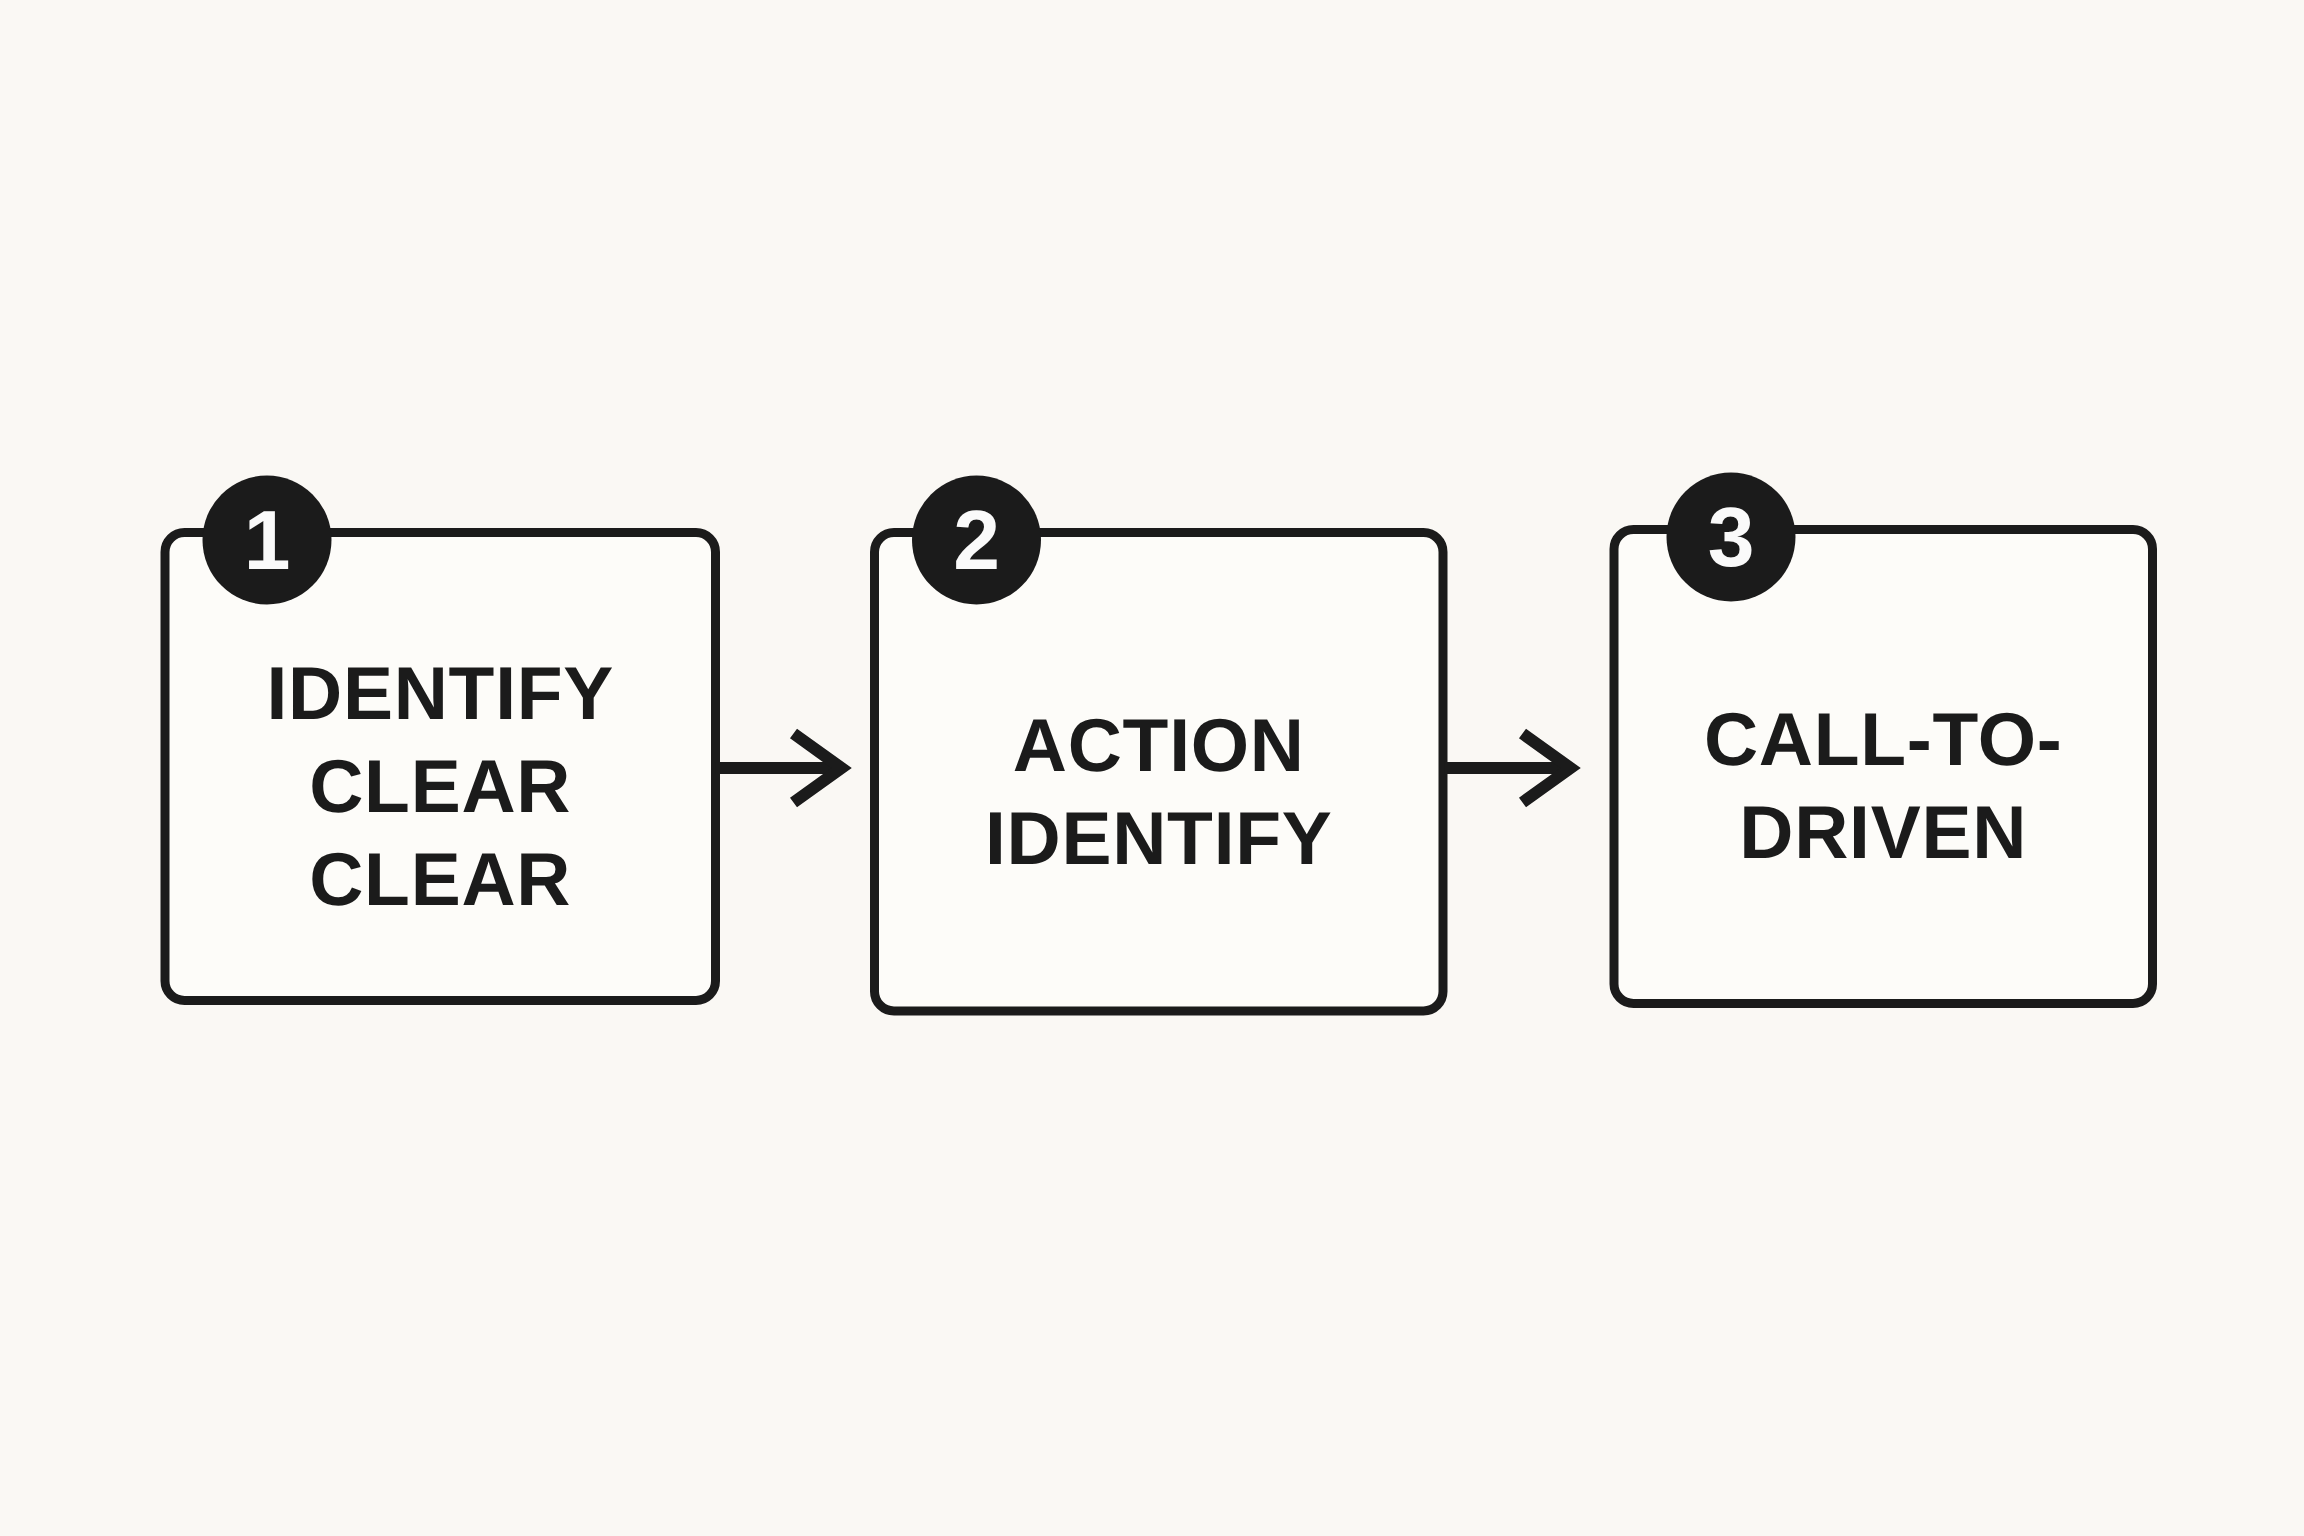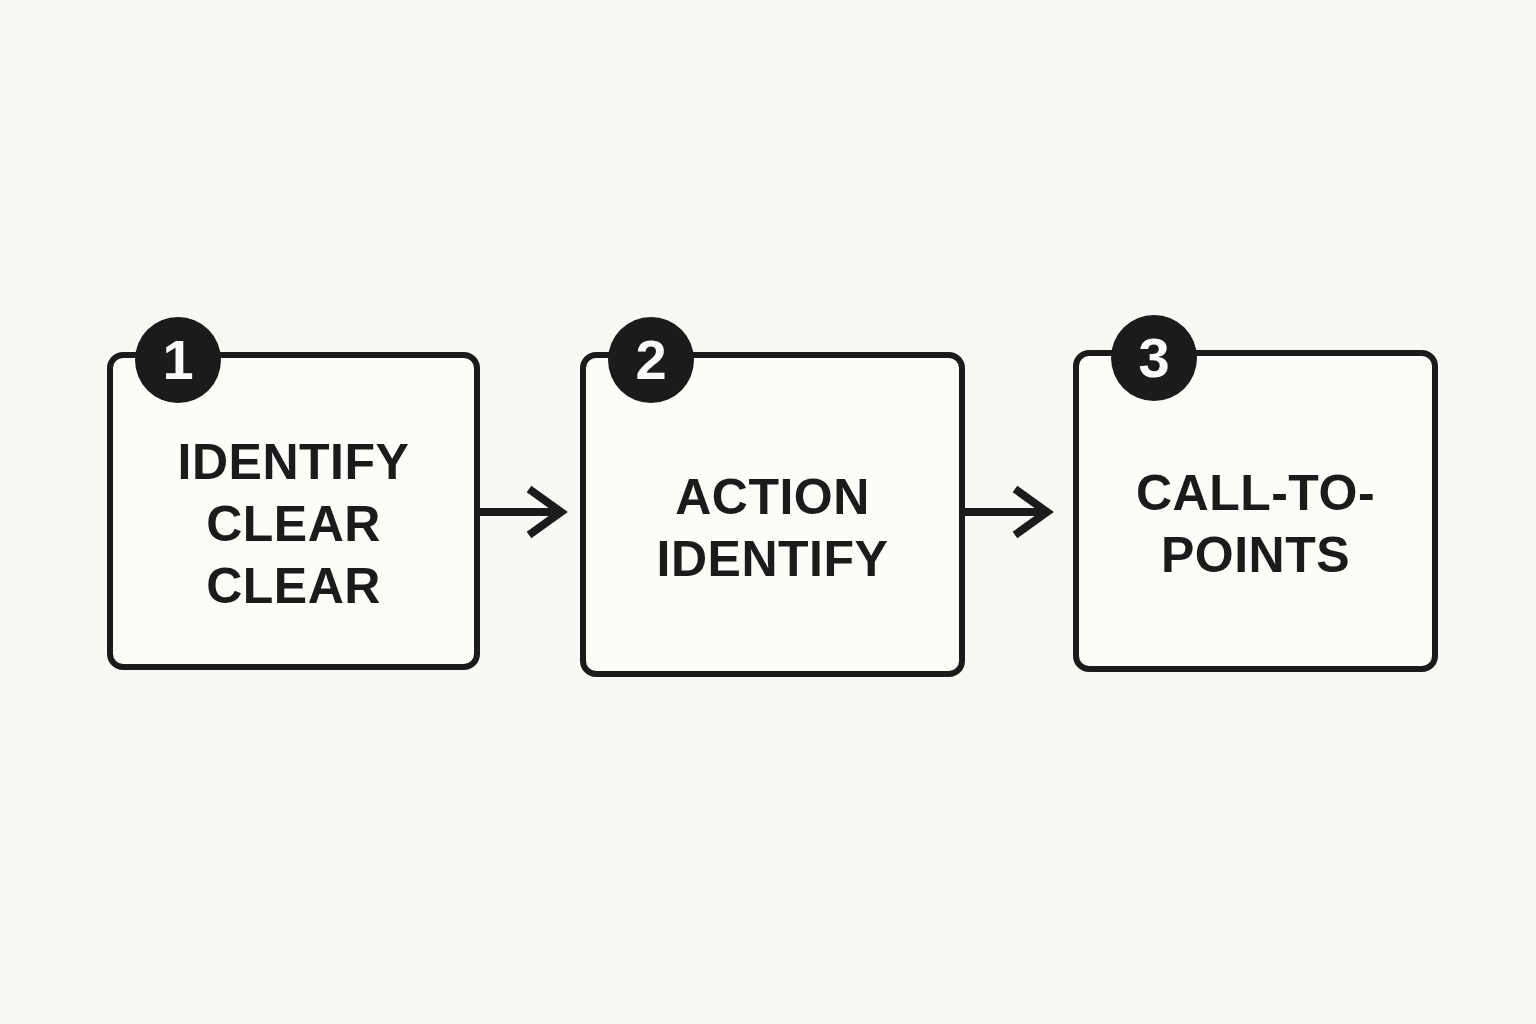--- a/index.html
+++ b/index.html
@@ -109,17 +109,17 @@
     <line x1="0" y1="32" x2="78" y2="32"></line>
     <path d="M52 9 L84 32 L52 55"></path>
   </svg>
 
   <div class="step s3">
     <div class="badge">
       <span>3</span>
     </div>
     <div class="label">
       <div>CALL-TO-</div>
-      <div>POINTS</div>
+      <div>DRIVEN</div>
     </div>
   </div>
 
 </div>
 
 </body></html>

